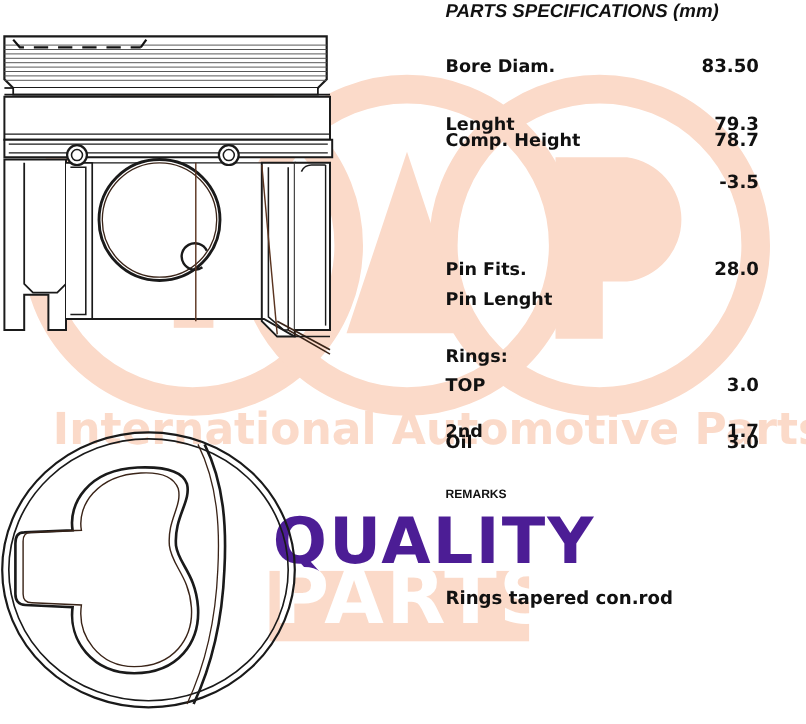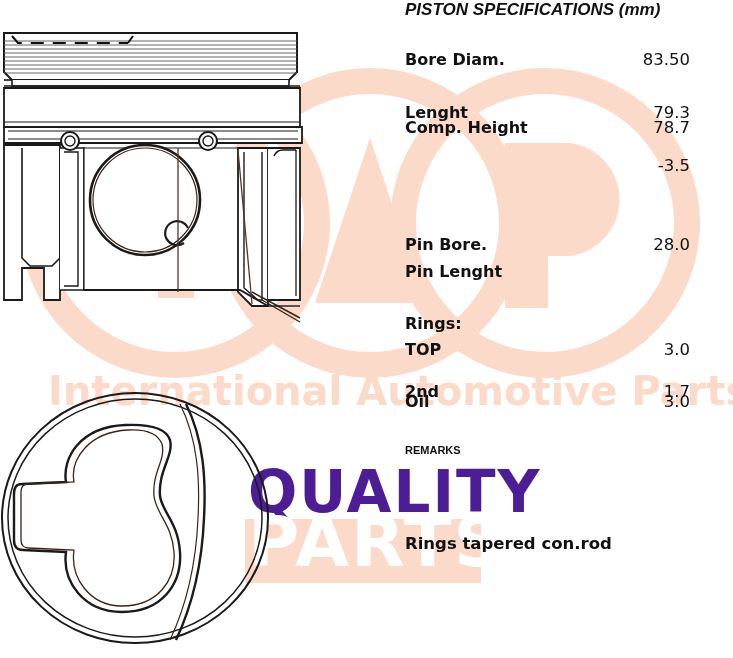--- a/index.html
+++ b/index.html
@@ -46,21 +46,21 @@
     white-space:nowrap;font-family:"Liberation Sans",sans-serif;
   }
   .row{position:absolute;left:0;width:310px;height:22px;}
   .row .lbl{
     position:absolute;left:10px;top:0;
     font-size:16px;font-weight:bold;color:#111;white-space:nowrap;
     font-family:"DejaVu Sans",sans-serif;
   }
   .row .val{
     position:absolute;left:0;top:0;width:295px;text-align:right;
-    font-size:16.5px;font-weight:normal;color:#111;white-space:nowrap;
+    font-size:16.5px;font-weight:bold;color:#111;white-space:nowrap;
     font-family:"DejaVu Sans",sans-serif;
   }
   .remarks-head{
     position:absolute;left:10px;
     font-size:11px;font-weight:bold;color:#111;white-space:nowrap;
     font-family:"Liberation Sans",sans-serif;
   }
   .remark-line{
     position:absolute;left:10px;
     font-size:16.5px;font-weight:bold;color:#111;white-space:nowrap;
@@ -194,21 +194,21 @@
 
       <path d="M186 404 C 204 440, 206 480, 204 518
                C 202 566, 192 606, 176 640" stroke="#1a1a1a" stroke-width="2.4" fill="none"></path>
       <path d="M180 404 C 198 440, 200 480, 198 518
                C 196 566, 186 606, 170 640" stroke="#3a2418" stroke-width="1.2" fill="none"></path>
     </g>
   </svg>
 
   <div class="spec">
 
-    <div class="spec-title">PISTON SPECIFICATIONS (mm)</div>
+    <div class="spec-title">PARTS SPECIFICATIONS (mm)</div>
 
     <div class="row" style="top:50px">
       <span class="lbl">Bore Diam.</span>
       <span class="val">83.50</span>
     </div>
 
     <div class="row" style="top:103px">
       <span class="lbl">Lenght</span>
       <span class="val">79.3</span>
     </div>
@@ -217,21 +217,21 @@
       <span class="lbl">Comp. Height</span>
       <span class="val">78.7</span>
     </div>
 
     <div class="row" style="top:156px">
       <span class="lbl"></span>
       <span class="val">-3.5</span>
     </div>
 
     <div class="row" style="top:235px">
-      <span class="lbl">Pin Bore.</span>
+      <span class="lbl">Pin Fits.</span>
       <span class="val">28.0</span>
     </div>
 
     <div class="row" style="top:262px">
       <span class="lbl">Pin Lenght</span>
     </div>
 
     <div class="row" style="top:314px">
       <span class="lbl">Rings:</span>
       <span class="val"></span>

